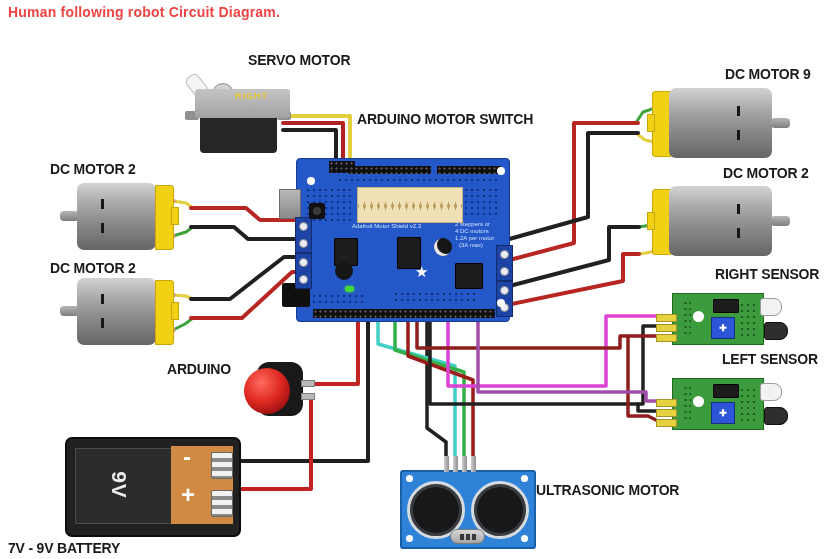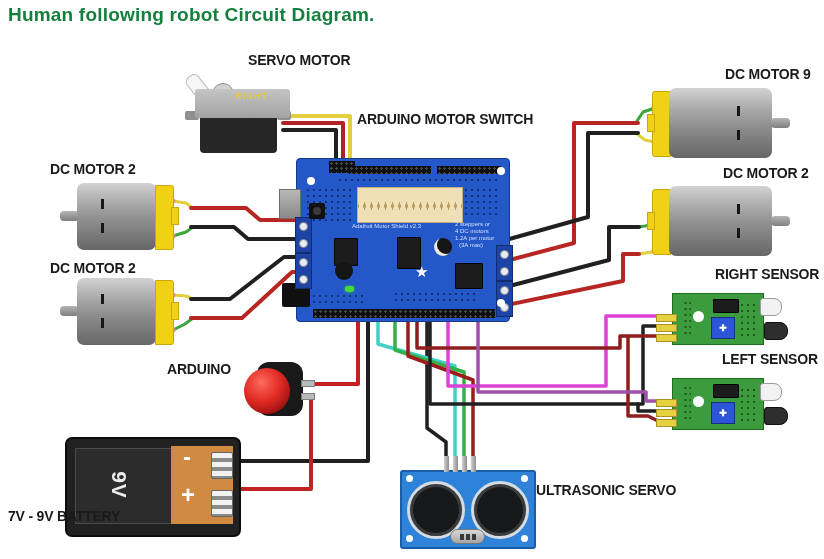--- a/index.html
+++ b/index.html
@@ -1,18 +1,18 @@
 <!DOCTYPE html>
 <html><head>
 <meta charset="utf-8">
 <style>
   html,body{margin:0;padding:0;background:#fff;}
   #canvas{position:relative;width:824px;height:559px;background:#ffffff;overflow:hidden;
           font-family:"Liberation Sans", sans-serif;}
-  .ttl{position:absolute;left:8px;top:4px;font-size:19px;font-weight:bold;color:#15803d;letter-spacing:.2px;}
+  .ttl{position:absolute;left:8px;top:4px;font-size:14px;font-weight:bold;color:#ef4444;letter-spacing:.2px;}
   .lbl{position:absolute;font-size:14px;font-weight:bold;color:#1a1a1a;z-index:3;letter-spacing:-0.2px;white-space:nowrap;}
   .comp{position:absolute;z-index:2;}
   .abs{position:absolute;}
   #wires{position:absolute;left:0;top:0;z-index:1;}
   
   .mbody{background:linear-gradient(180deg,#d2d2d2 0%,#aaaaaa 30%,#8e8e8e 55%,#666 100%);border-radius:7px;}
   .mcapL{background:#f0d113;border:1px solid #c9a70c;border-radius:3px 0 0 3px;}
   .mcapR{background:#f0d113;border:1px solid #c9a70c;border-radius:0 3px 3px 0;}
   .shaft{background:linear-gradient(180deg,#b5b5b5,#7e7e7e);border-radius:4px;}
   .dash{background:#161616;width:3px;height:10px;}
@@ -113,22 +113,22 @@
 
   <div class="lbl" style="left:248px;top:52px;">SERVO MOTOR</div>
   <div class="lbl" style="left:357px;top:111px;">ARDUINO MOTOR SWITCH</div>
   <div class="lbl" style="left:50px;top:161px;">DC MOTOR 2</div>
   <div class="lbl" style="left:50px;top:260px;">DC MOTOR 2</div>
   <div class="lbl" style="left:725px;top:66px;">DC MOTOR 9</div>
   <div class="lbl" style="left:723px;top:165px;">DC MOTOR 2</div>
   <div class="lbl" style="left:715px;top:266px;">RIGHT SENSOR</div>
   <div class="lbl" style="left:722px;top:351px;">LEFT SENSOR</div>
   <div class="lbl" style="left:167px;top:361px;">ARDUINO</div>
-  <div class="lbl" style="left:536px;top:482px;">ULTRASONIC SERVO</div>
-  <div class="lbl" style="left:8px;top:508px;">7V - 9V BATTERY</div>
+  <div class="lbl" style="left:536px;top:482px;">ULTRASONIC MOTOR</div>
+  <div class="lbl" style="left:8px;top:540px;">7V - 9V BATTERY</div>
 
   <div class="comp" style="left:185px;top:75px;width:106px;height:78px;">
     <div class="horn" style="left:6px;top:-2px;width:13px;height:28px;"></div>
     <div class="hub" style="left:27px;top:8px;width:20px;height:20px;"></div>
     <div class="hubdot" style="left:34px;top:15px;width:7px;height:7px;"></div>
     <div class="tab" style="left:0px;top:36px;width:14px;height:9px;"></div>
     <div class="tab" style="left:92px;top:36px;width:14px;height:9px;"></div>
     <div class="srvtop" style="left:10px;top:14px;width:95px;height:29px;"></div>
     <div class="srvtxt" style="left:50px;top:16px;">RIGHT</div>
     <div class="srvbot" style="left:15px;top:43px;width:77px;height:35px;"></div>

